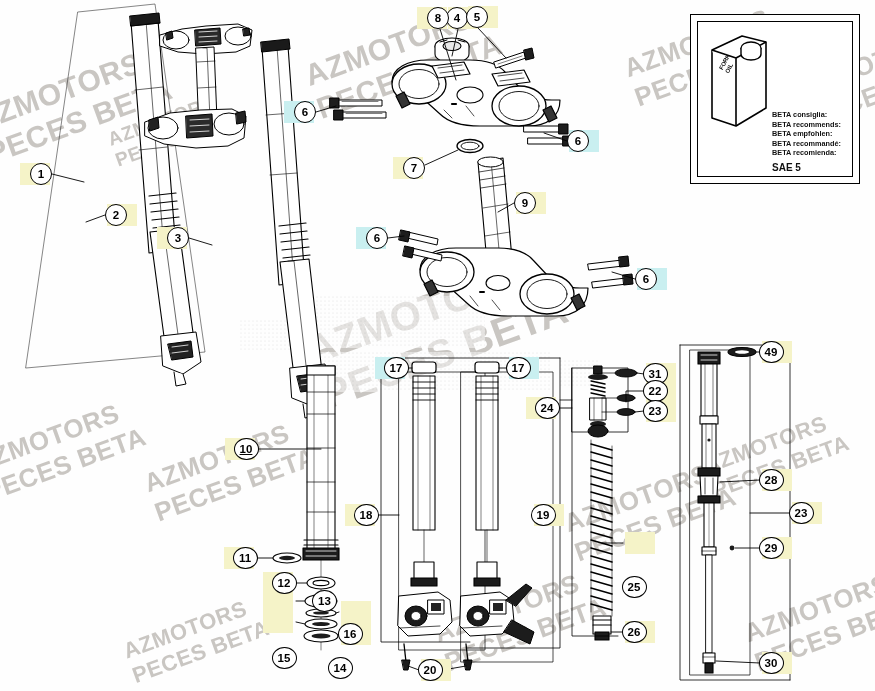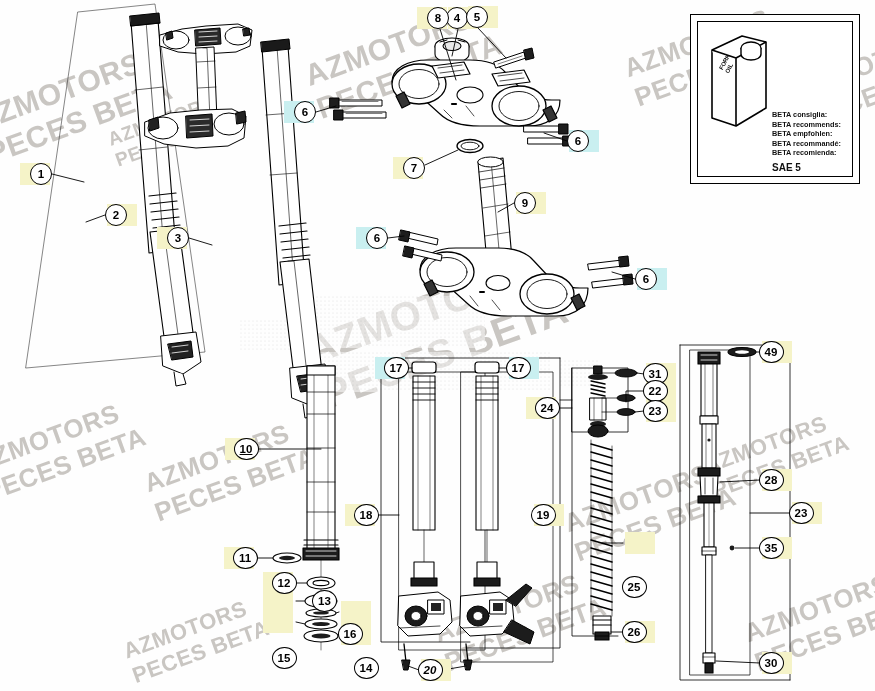--- a/index.html
+++ b/index.html
@@ -661,52 +661,52 @@
       <div class="cal" style="left: 525px; top: 203px;">9</div>
       <div class="hl yellow left" style="left: 246px; top: 449px;"></div>
       <div class="cal w3" style="left: 246px; top: 449px; text-decoration: underline;">10</div>
       <div class="hl yellow left" style="left: 245px; top: 558px;"></div>
       <div class="cal w3" style="left: 245px; top: 558px;">11</div>
       <div class="hl yellow left" style="left: 284px; top: 583px;"></div>
       <div class="cal w3" style="left: 284px; top: 583px;">12</div>
       <div class="hl yellow left" style="left: 284px; top: 601px;"></div>
       <div class="cal w3" style="left: 284px; top: 601px; margin-left: 28px;">13</div>
       <div class="hl yellow" style="left: 350px; top: 612px;"></div>
-      <div class="cal w3" style="left: 366px; top: 612px; margin-top: 45px;">14</div>
+      <div class="cal w3" style="left: 340px; top: 612px; margin-top: 45px;">14</div>
       <div class="hl yellow left" style="left: 284px; top: 622px;"></div>
       <div class="cal w3" style="left: 284px; top: 622px; margin-top: 25px;">15</div>
       <div class="hl yellow" style="left: 350px; top: 634px;"></div>
       <div class="cal w3" style="left: 350px; top: 634px;">16</div>
       <div class="hl cyan left" style="left: 396px; top: 368px;"></div>
       <div class="cal w3" style="left: 396px; top: 368px;">17</div>
       <div class="hl cyan" style="left: 518px; top: 368px;"></div>
       <div class="cal w3" style="left: 518px; top: 368px;">17</div>
       <div class="hl yellow left" style="left: 366px; top: 515px;"></div>
       <div class="cal w3" style="left: 366px; top: 515px;">18</div>
       <div class="hl yellow" style="left: 543px; top: 515px;"></div>
       <div class="cal w3" style="left: 543px; top: 515px; text-align: center;">19</div>
       <div class="hl yellow" style="left: 430px; top: 670px;"></div>
-      <div class="cal w3" style="left: 430px; top: 670px; font-style: italic;">20</div>
+      <div class="cal w3" style="left: 430px; top: 670px;">20</div>
       <div class="hl yellow" style="left: 655px; top: 374px;"></div>
       <div class="cal w3" style="left: 655px; top: 374px;">31</div>
       <div class="hl yellow" style="left: 655px; top: 391px;"></div>
       <div class="cal w3" style="left: 655px; top: 391px;">22</div>
       <div class="hl yellow" style="left: 655px; top: 411px;"></div>
       <div class="cal w3" style="left: 655px; top: 411px;">23</div>
       <div class="hl yellow left" style="left: 547px; top: 408px;"></div>
       <div class="cal w3" style="left: 547px; top: 408px;">24</div>
       <div class="hl yellow" style="left: 634px; top: 543px;"></div>
       <div class="cal w3" style="left: 634px; top: 543px; margin-top: 33px;">25</div>
       <div class="hl yellow" style="left: 634px; top: 632px;"></div>
       <div class="cal w3" style="left: 634px; top: 632px;">26</div>
       <div class="hl yellow" style="left: 771px; top: 352px;"></div>
       <div class="cal w3" style="left: 771px; top: 352px;">49</div>
       <div class="hl yellow" style="left: 771px; top: 480px;"></div>
       <div class="cal w3" style="left: 771px; top: 480px;">28</div>
       <div class="hl yellow" style="left: 771px; top: 548px;"></div>
-      <div class="cal w3" style="left: 771px; top: 548px;">35</div>
+      <div class="cal w3" style="left: 771px; top: 548px;">29</div>
       <div class="hl yellow" style="left: 771px; top: 663px;"></div>
       <div class="cal w3" style="left: 771px; top: 663px;">30</div>
       <div class="hl yellow" style="left: 801px; top: 513px;"></div>
       <div class="cal w3" style="left: 801px; top: 513px;">23</div>
     </div>
 
 </div>
 
 </body></html>

